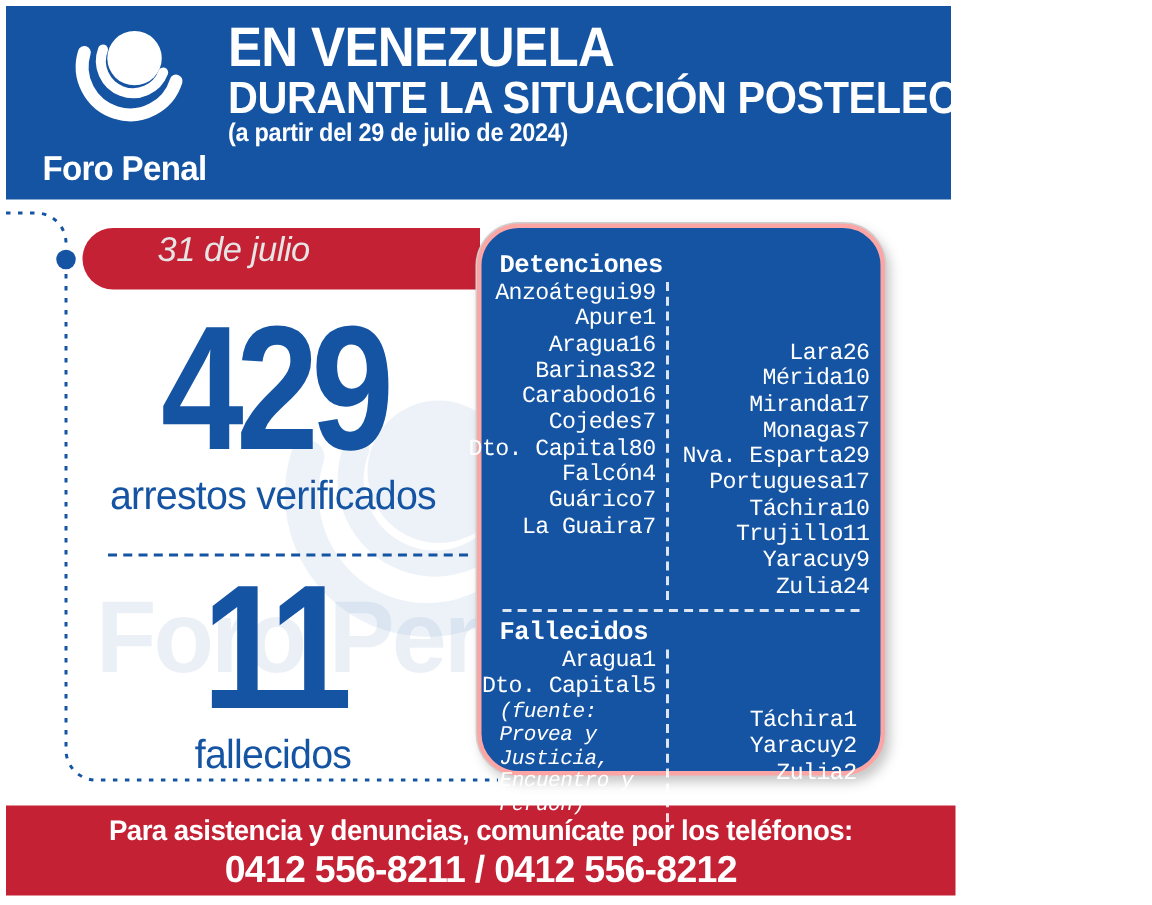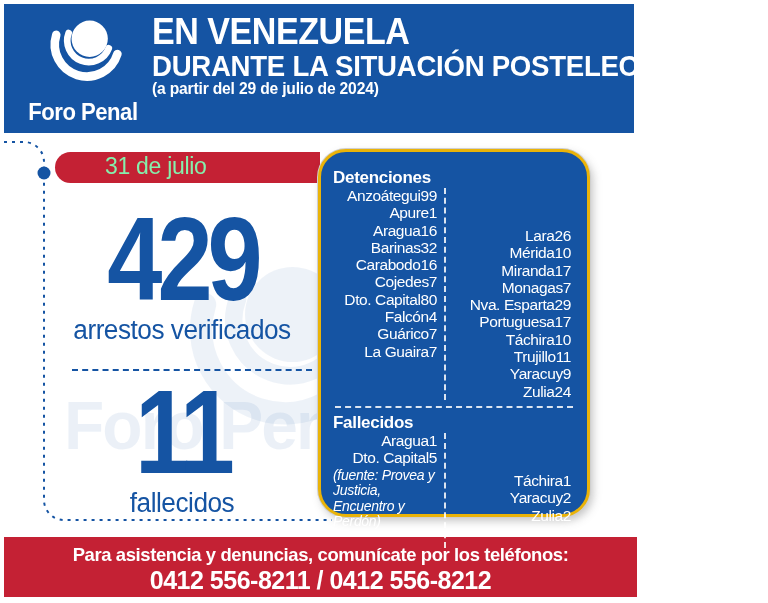--- a/index.html
+++ b/index.html
@@ -29,23 +29,23 @@
   .titles{position:absolute;left:148px;top:9px;color:#fff;}
   .title-main{font-size:37px;font-weight:800;line-height:38px;letter-spacing:-0.5px;}
   .title-sub{font-size:30px;font-weight:800;line-height:26px;margin-top:2px;letter-spacing:-0.3px;}
   .title-note{font-size:17px;font-weight:700;line-height:20px;letter-spacing:-0.2px;}
 
   
   .deco-svg{position:absolute;left:0;top:0;width:768px;height:603px;z-index:0;pointer-events:none;}
 
   
   .date-banner{
-    position:absolute;left:55px;top:152px;width:265px;height:31px;
+    position:absolute;left:55px;top:152px;width:265px;height:41px;
     background:var(--red);border-radius:22px 0 0 22px;z-index:1;
-    color:#86efac;padding:2px 0 0 50px;box-sizing:border-box;
+    color:#e5e5e5;padding:2px 0 0 50px;box-sizing:border-box;font-style:italic;
   }
   .date-line1{font-size:23px;font-weight:500;line-height:24px;letter-spacing:-0.3px;}
   .date-line2{font-size:16px;font-weight:400;line-height:16px;letter-spacing:-0.3px;}
 
   
   .watermark-logo{position:absolute;left:150px;top:232px;z-index:0;opacity:.07;}
   .watermark-text{
     position:absolute;left:64px;top:386px;z-index:0;opacity:.08;
     color:var(--blue);font-size:68px;font-weight:700;letter-spacing:-2px;white-space:nowrap;
     transform:scaleX(.97);transform-origin:0 0;
@@ -65,24 +65,24 @@
     display:block;transform:scaleX(.97);transform-origin:50% 50%;
   }
   .stat-separator{
     position:absolute;left:72px;top:369px;width:240px;height:0;
     border-top:2px dashed var(--blue);z-index:1;
   }
 
   
   .panel{
     position:absolute;left:318px;top:149px;width:272px;height:368px;z-index:2;
-    background:var(--blue);border:3px solid #eab308;border-radius:28px;
+    background:var(--blue);border:3px solid #fca5a5;border-radius:28px;
     box-sizing:border-box;
     box-shadow:0 0 0 1px #cfcfcf, 3px 4px 8px rgba(90,90,90,.35);
-    color:#fff;padding:16px 12px 0 12px;
+    color:#fff;padding:16px 12px 0 12px;font-family:Liberation Mono, monospace;
   }
   .section-title{font-size:17px;font-weight:700;letter-spacing:-0.3px;line-height:19px;}
   .cols{display:flex;align-items:stretch;}
   .col-left{width:104px;flex:none;}
   .col-right{flex:1;padding-right:4px;margin-top:40px;}
   .vdivider{flex:none;width:0;border-left:2px dashed rgba(255,255,255,.85);margin:1px 9px 0 7px;}
   .trow{display:flex;justify-content:flex-end;font-size:15.5px;line-height:17.3px;letter-spacing:-0.4px;}
   .trow .tname{white-space:nowrap;}
   .trow .tval{text-align:right;}
   .hdivider{border-top:2px dashed rgba(255,255,255,.85);margin:6px 2px 5px 2px;height:0;}

